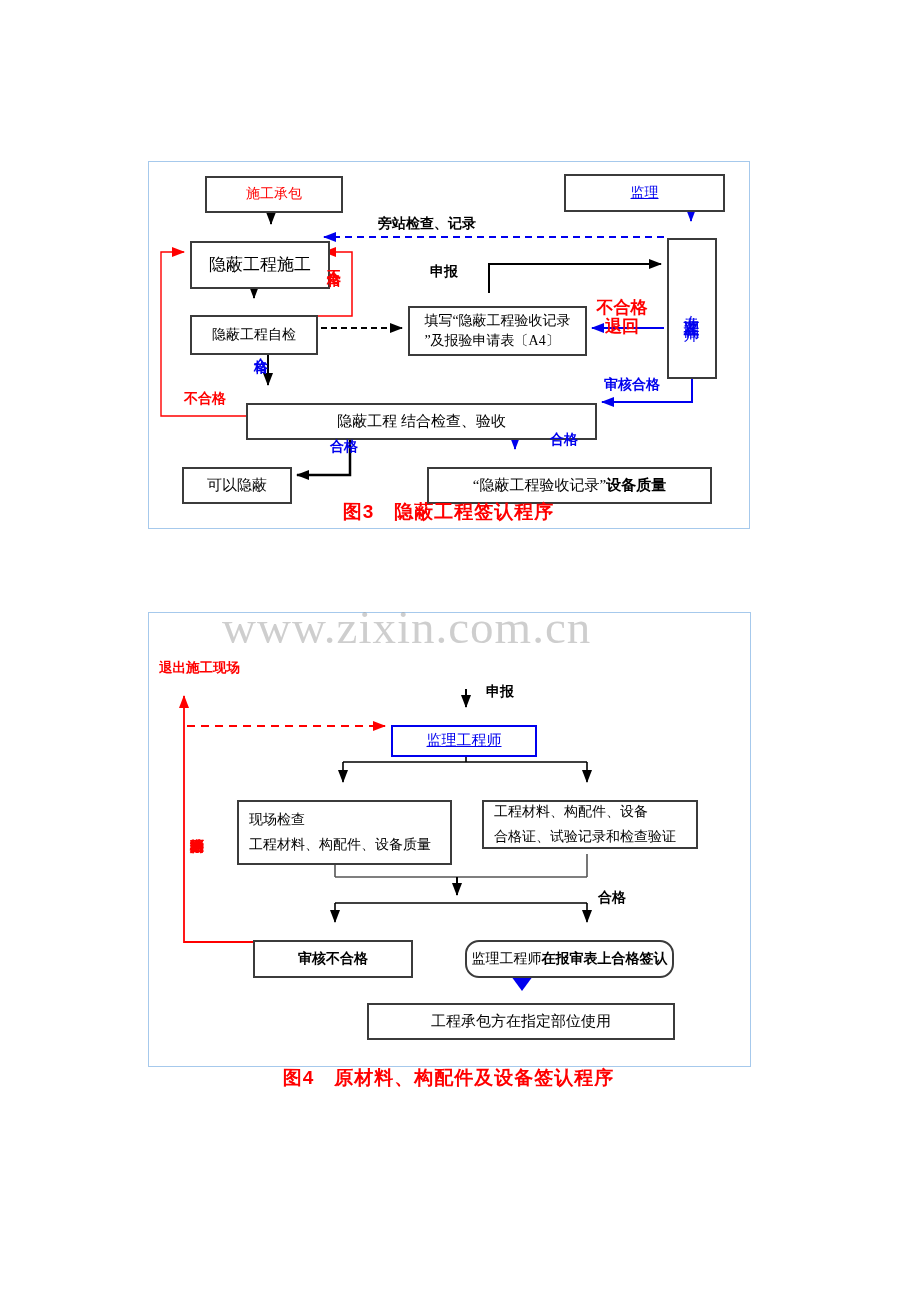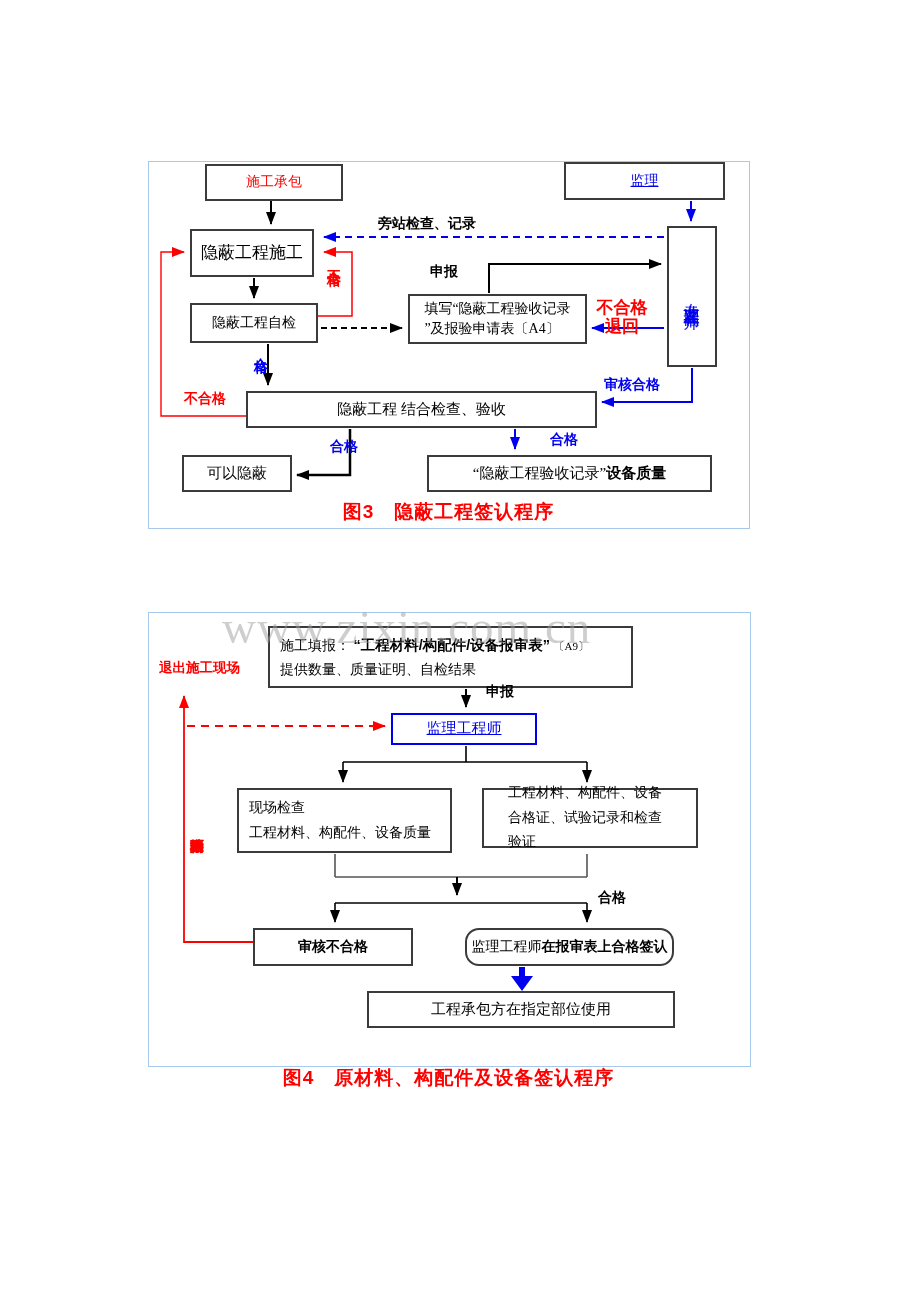--- a/index.html
+++ b/index.html
@@ -2,21 +2,21 @@
 <html><head>
 <meta charset="utf-8">
 <style>
   html,body{margin:0;padding:0;background:#fff;}
   .page{position:relative;width:920px;height:1302px;background:#ffffff;overflow:hidden;
         font-family:"Liberation Serif",serif;}
   .frame{position:absolute;border:1px solid #a6c9ec;background:transparent;z-index:0;}
   .connectors{position:absolute;left:0;top:0;z-index:1;}
   .box{position:absolute;background:#fff;border:2px solid #3b3b3b;box-sizing:border-box;
        display:flex;align-items:center;justify-content:center;text-align:center;
-       font-size:14px;color:#000;z-index:2;line-height:1.45;}
+       font-size:14px;color:#000;z-index:2;line-height:1.45;margin-top:12px;}
   .box .multiline{text-align:left;}
   .box .ln{display:block;}
   .lbl{position:absolute;font-family:"Liberation Sans",sans-serif;font-weight:bold;
        font-size:14px;white-space:nowrap;z-index:4;line-height:1.1;}
   .red{color:#ff0000;}
   .blue{color:#0000ee;}
   .black{color:#000;text-align:center;}
   .vert{writing-mode:vertical-rl;text-orientation:upright;letter-spacing:2px;}
   .underline{text-decoration:underline;}
   .caption{position:absolute;left:148px;width:601px;text-align:center;color:#ff0000;
@@ -83,21 +83,21 @@
   </svg>
 
   <div class="box" style="left:205px;top:164px;width:138px;height:37px;">
     <span class="red">施工承包</span>
   </div>
 
   <div class="box" style="left:564px;top:162px;width:161px;height:38px;">
     <span class="blue underline">监理</span>
   </div>
 
-  <div class="box serif15" style="left:190px;top:229px;width:124px;height:48px;font-size:17px;">
+  <div class="box serif15" style="left:190px;top:229px;width:140px;height:48px;font-size:17px;">
     <span>隐蔽工程施工</span>
   </div>
 
   <div class="box" style="left:190px;top:303px;width:128px;height:40px;">
     <span>隐蔽工程自检</span>
   </div>
 
   <div class="box" style="left:408px;top:294px;width:179px;height:50px;padding:0 8px;">
     <span class="multiline">
       <span class="ln">填写“隐蔽工程验收记录</span>
@@ -129,43 +129,33 @@
   <div class="lbl black" style="left:430px;top:264px;">申报</div>
   <div class="lbl red vert" style="left:326px;top:258px;font-size:14px;">不合格</div>
   <div class="lbl red" style="left:596px;top:299px;width:52px;text-align:center;font-size:17px;">不合格</div>
   <div class="lbl red" style="left:596px;top:318px;width:52px;text-align:center;font-size:17px;">退回</div>
   <div class="lbl blue vert" style="left:253px;top:347px;font-size:14px;">合格</div>
   <div class="lbl red" style="left:184px;top:391px;">不合格</div>
   <div class="lbl blue" style="left:604px;top:377px;">审核合格</div>
   <div class="lbl blue" style="left:330px;top:439px;">合格</div>
   <div class="lbl blue" style="left:550px;top:432px;">合格</div>
 
-  <div class="box" style="left:268px;top:626px;width:365px;height:62px;padding:4px 10px;justify-content:flex-start;">
-    <span class="multiline" style="line-height:1.7;">
-      <span class="ln">
-        <span>施工填报：</span>
-        <span class="boldsans" style="font-size:14.5px;">“工程材料/构配件/设备报审表”</span>
-        <span class="small">〔A9〕</span>
-      </span>
-      <span class="ln">提供数量、质量证明、自检结果</span>
-    </span>
-  </div>
 
   <div class="box" style="left:391px;top:713px;width:146px;height:32px;border:2px solid #0000ee;">
     <span class="blue underline" style="font-size:15px;">监理工程师</span>
   </div>
 
   <div class="box" style="left:237px;top:788px;width:215px;height:65px;padding:0 10px;justify-content:flex-start;">
     <span class="multiline" style="line-height:1.75;">
       <span class="ln">现场检查</span>
       <span class="ln">工程材料、构配件、设备质量</span>
     </span>
   </div>
 
-  <div class="box" style="left:482px;top:788px;width:216px;height:60px;padding:0 24px;justify-content:flex-start;">
+  <div class="box" style="left:482px;top:788px;width:216px;height:49px;padding:0 10px;justify-content:flex-start;">
     <span class="multiline" style="line-height:1.75;">
       <span class="ln">工程材料、构配件、设备</span>
       <span class="ln">合格证、试验记录和检查验证</span>
     </span>
   </div>
 
   <div class="box" style="left:253px;top:928px;width:160px;height:38px;">
     <span class="bold">审核不合格</span>
   </div>
 

